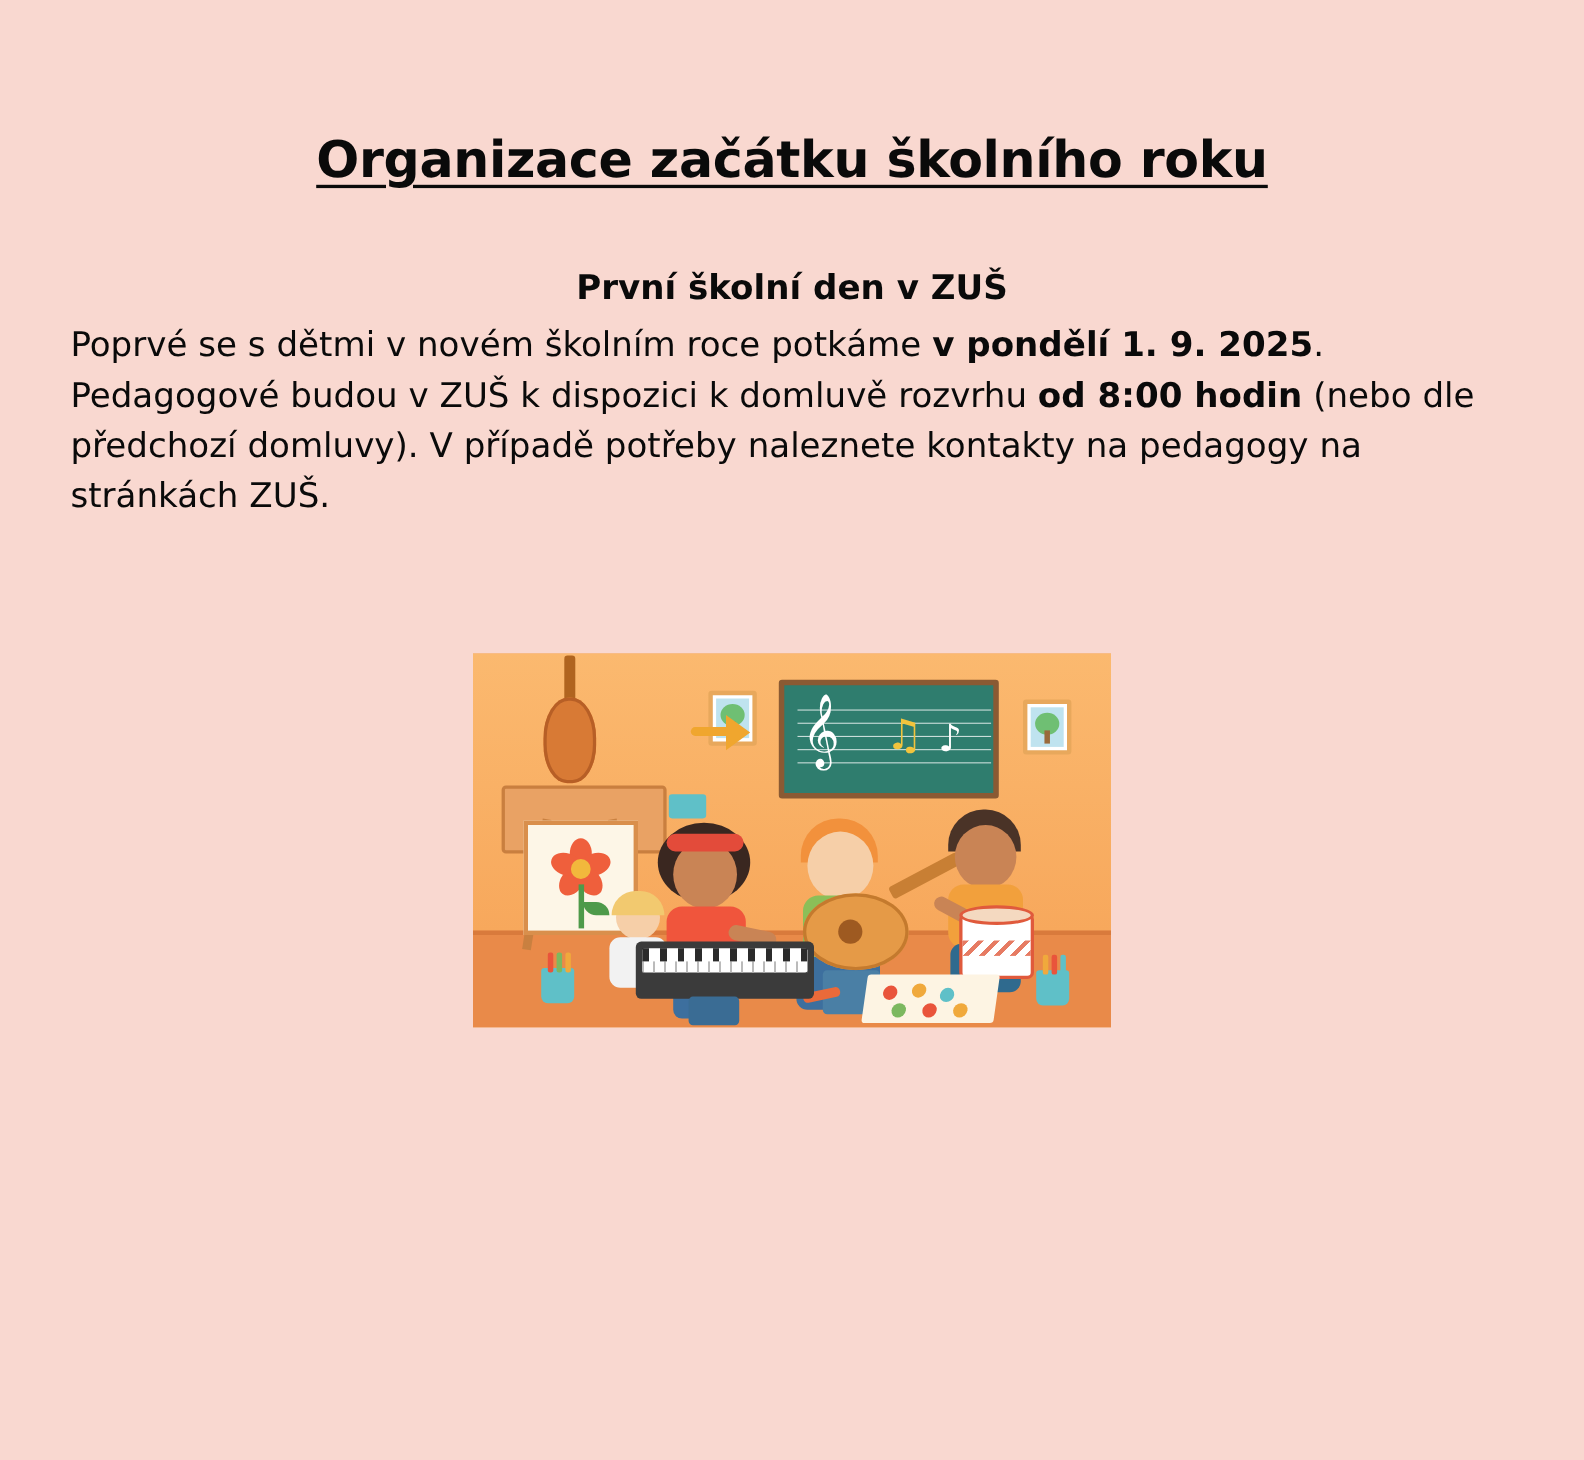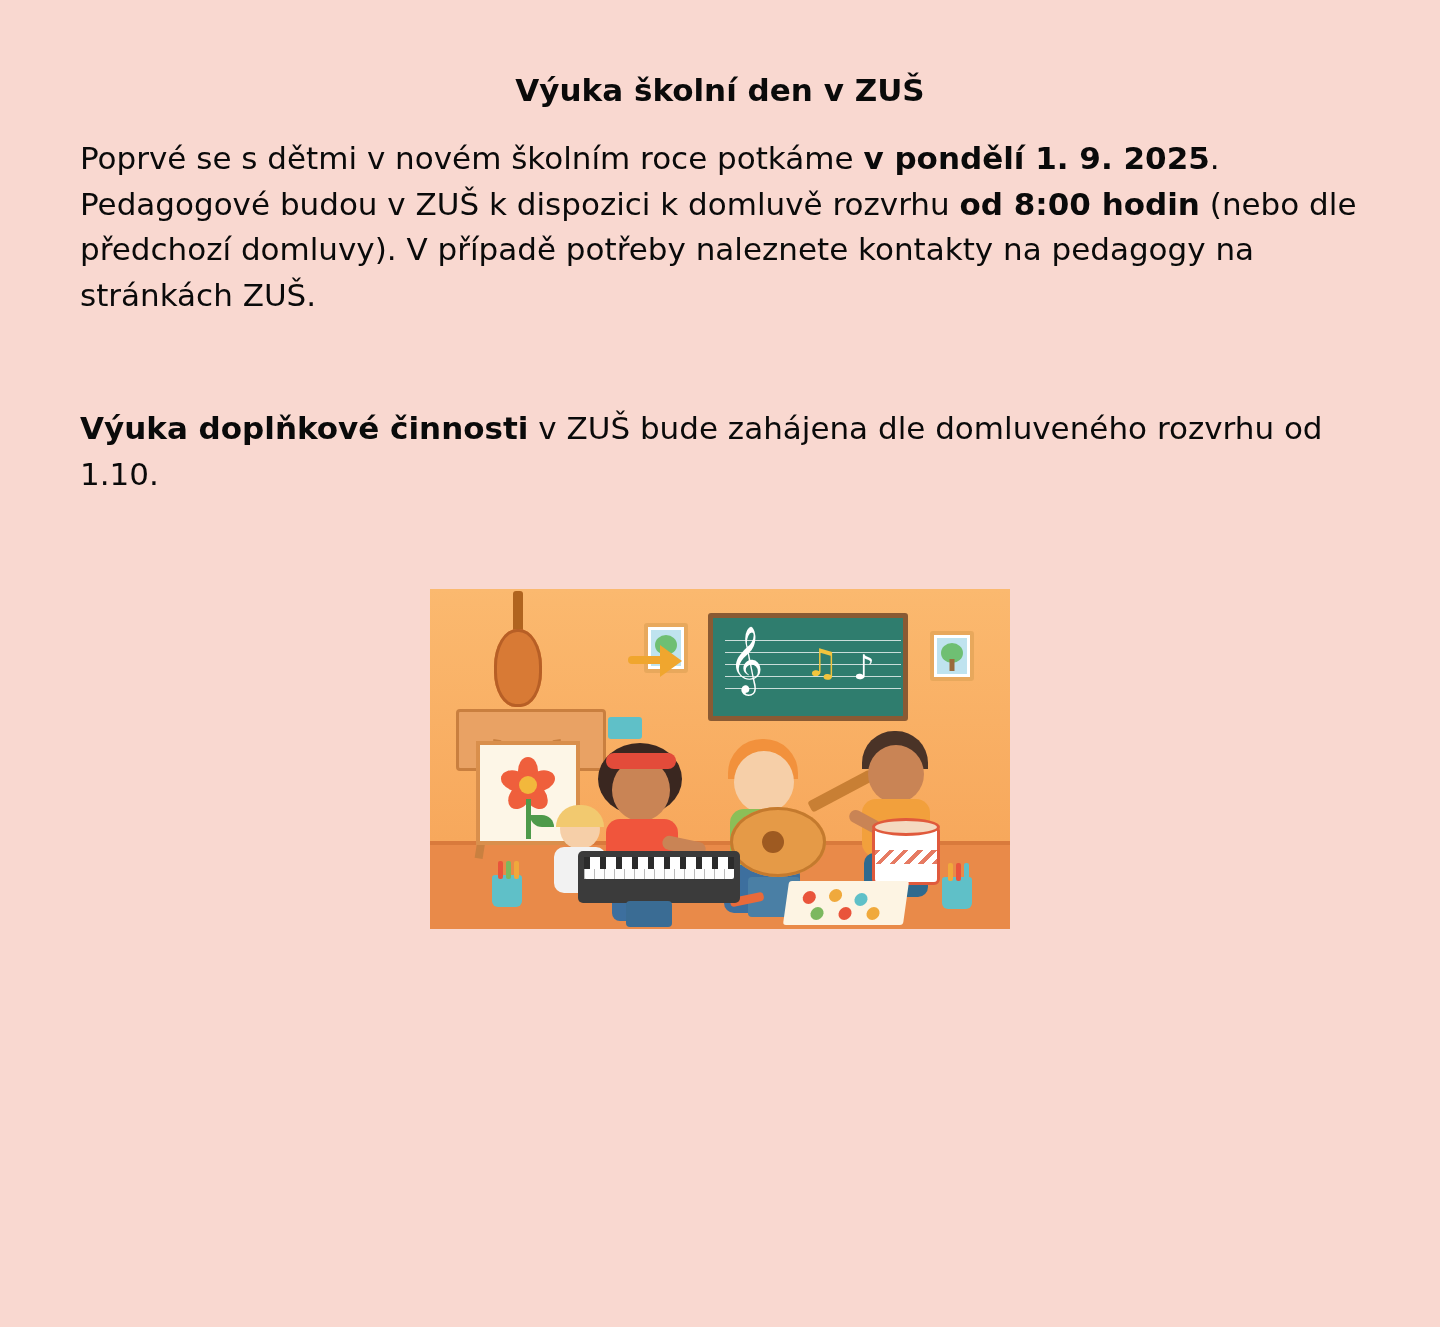--- a/index.html
+++ b/index.html
@@ -35,21 +35,21 @@
   .subtitle {
     text-align: center;
     font-size: 31px;
     font-weight: bold;
     margin: 0;
     padding-top: 72px;
   }
   .body-block {
     font-size: 31px;
     line-height: 1.47;
-    margin: 16px;
+    margin: 0;
     padding-top: 12px;
     text-align: left;
   }
   .gap {
     height: 44px;
   }
   .gap-sm {
     height: 44px;
   }
   b { font-weight: bold; }
@@ -160,28 +160,28 @@
   .cup { position: absolute; width: 30px; height: 32px; background: #5fc0c8; border-radius: 3px 3px 6px 6px; }
   .cup .pen { position: absolute; width: 5px; height: 18px; top: -14px; border-radius: 2px; }
   .crayon { position: absolute; left: 300px; top: 306px; width: 34px; height: 9px; background: #ea6a3a; border-radius: 4px; transform: rotate(-12deg); }
   .stool { position: absolute; background: #4a7fa5; border-radius: 4px; }
 </style>
 </head>
 <body>
 
 <div class="page">
 
-
-  <div class="subtitle">Výuka školní den v ZUŠ</div>
+  <h1 class="doc-title">Organizace začátku školního roku</h1>
+
+  <div class="subtitle">První školní den v ZUŠ</div>
 
   <p class="body-block"><span>Poprvé se s dětmi v novém školním roce potkáme </span><b>v pondělí 1. 9. 2025</b><span>. Pedagogové budou v ZUŠ k dispozici k domluvě rozvrhu </span><b>od 8:00 hodin</b><span> (nebo dle předchozí domluvy). V případě potřeby naleznete kontakty na pedagogy na stránkách ZUŠ.</span></p>
 
   <div class="gap"></div>
 
-  <p class="body-block"><b>Výuka doplňkové činnosti</b><span> v ZUŠ bude zahájena dle domluveného rozvrhu od 1.10.</span></p>
 
   <div class="gap-sm"></div>
 
 
   <div class="illustration-wrap">
     <div class="illu">
       <div class="wall"></div>
       <div class="floor"></div>
 
       <div class="board">

